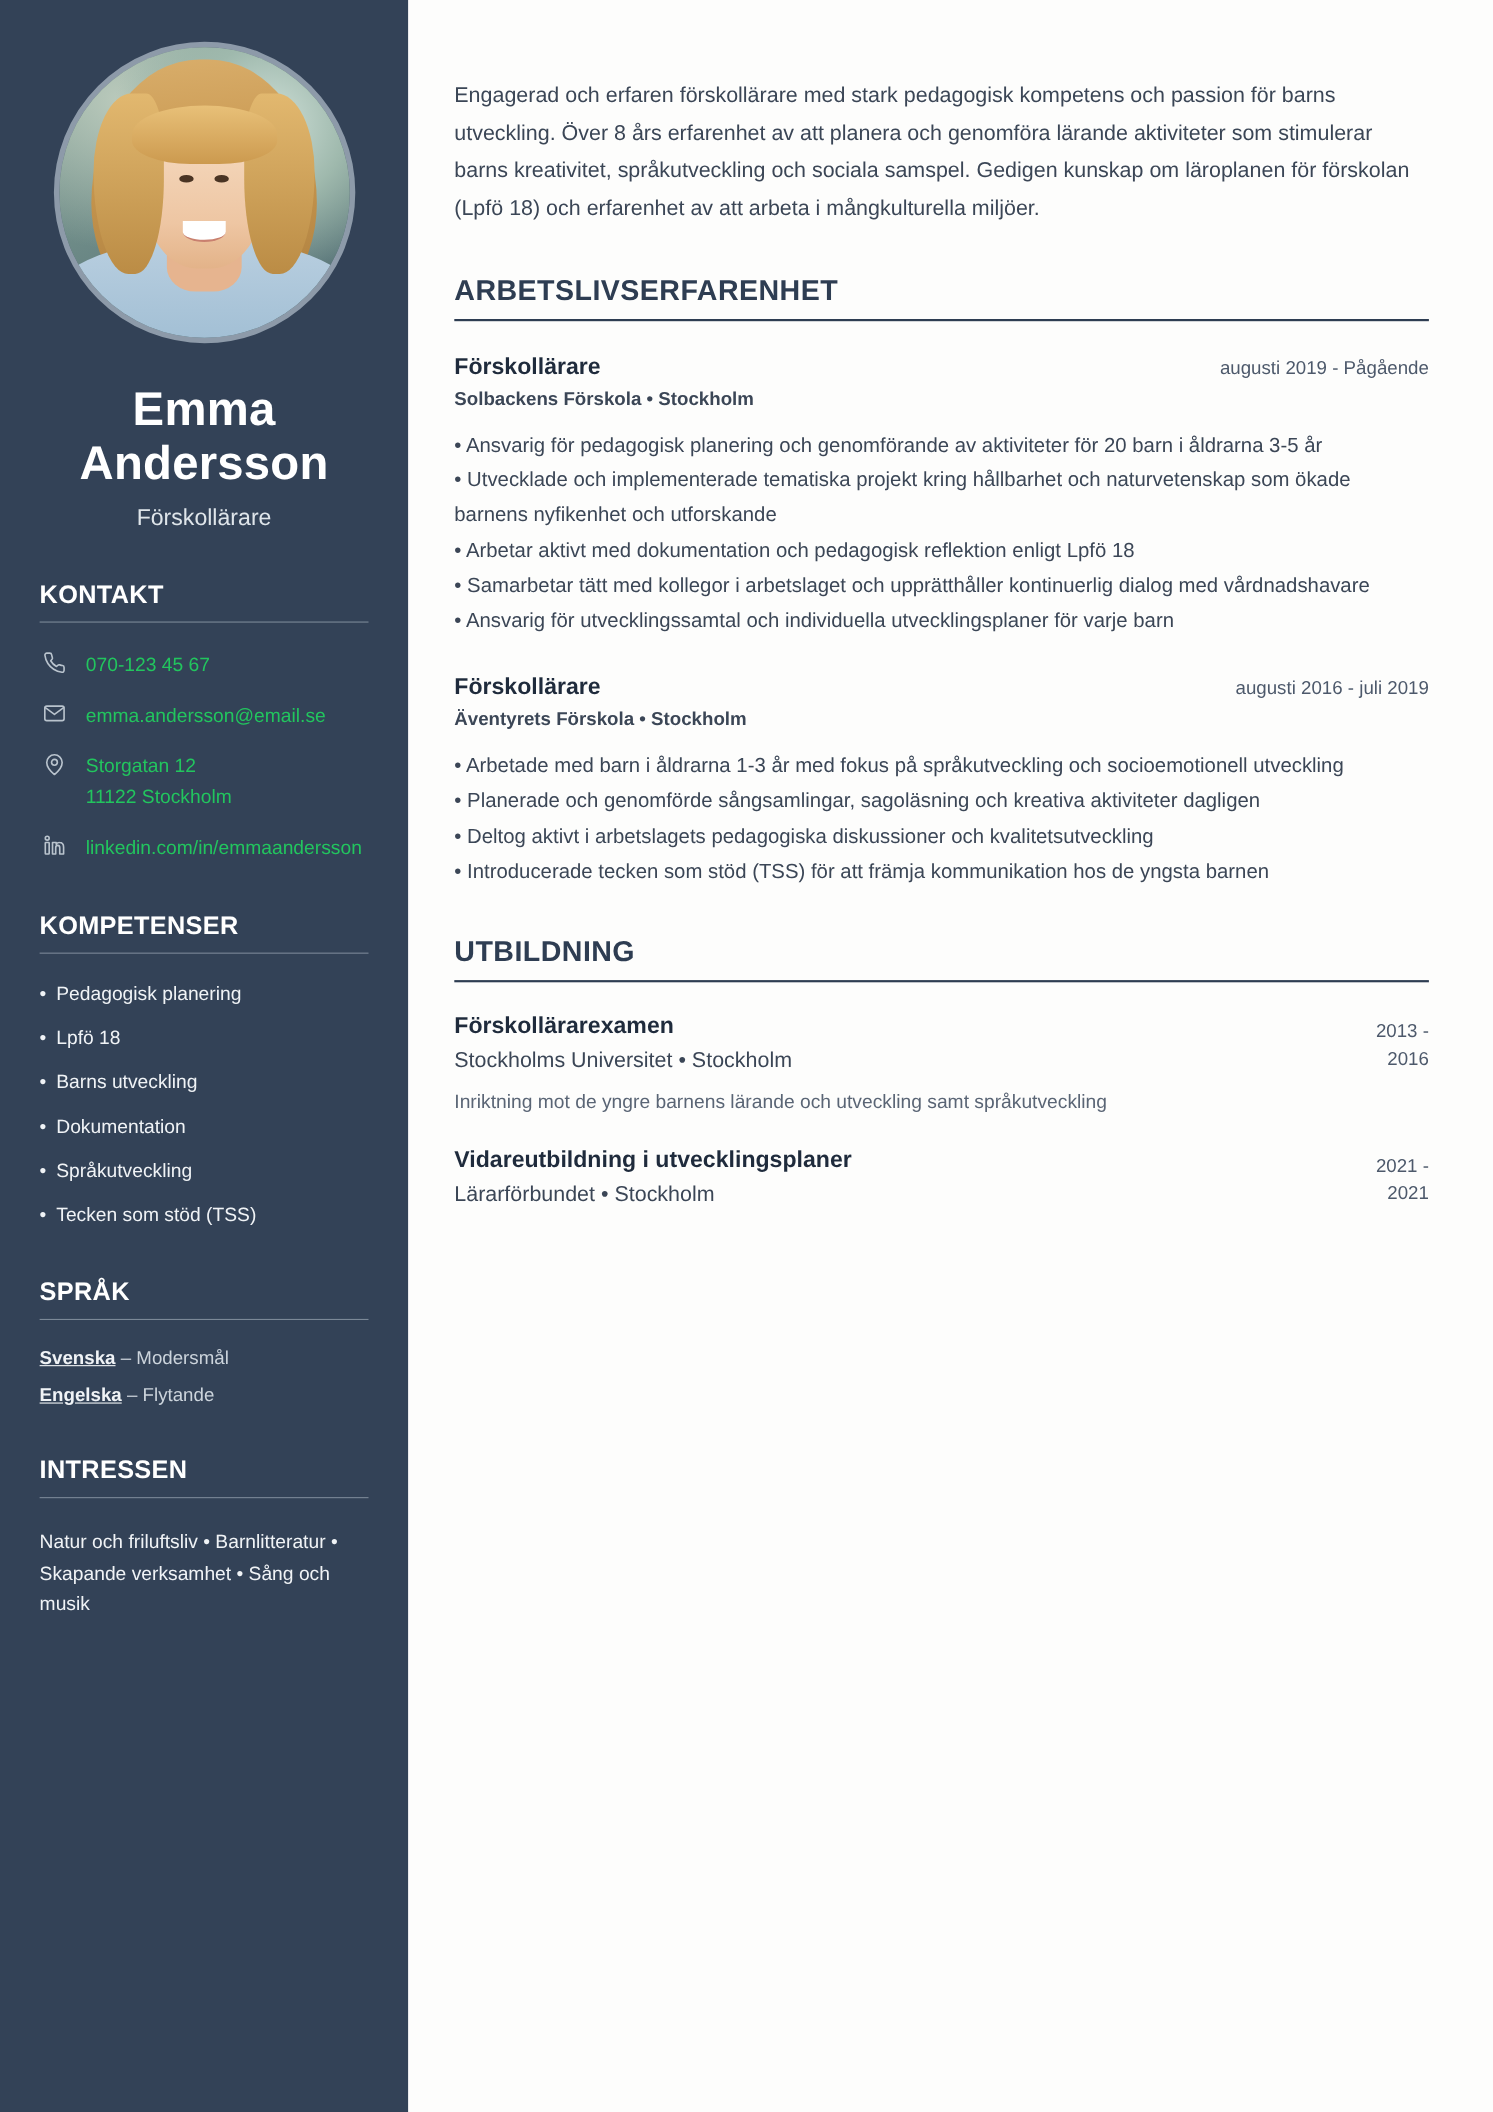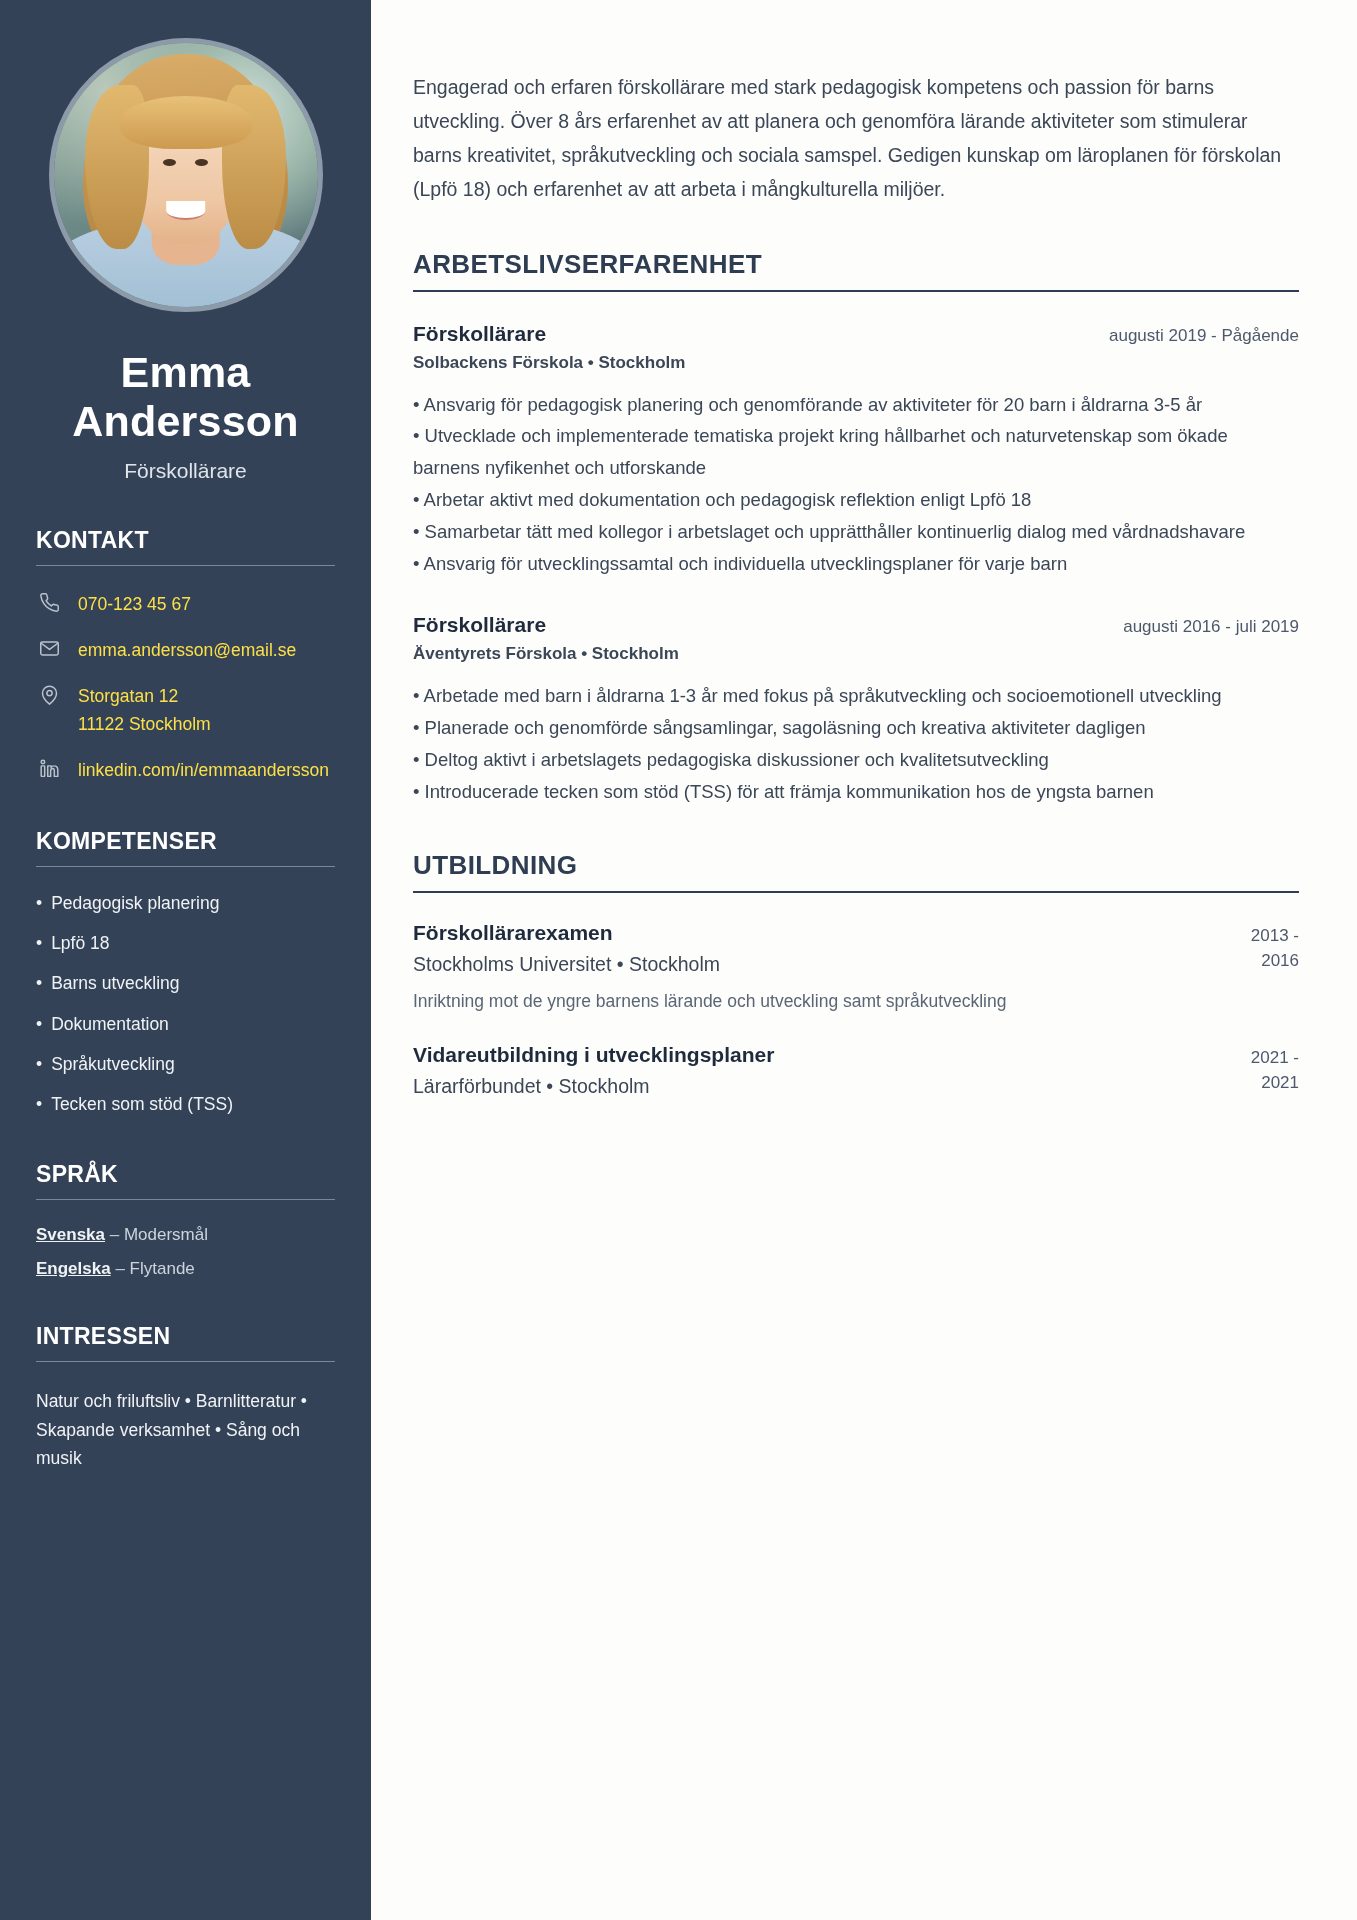--- a/index.html
+++ b/index.html
@@ -162,21 +162,21 @@
     width: 26px; min-width: 26px;
     margin-right: 16px;
     padding-top: 2px;
     display: flex;
     justify-content: center;
     color: #b9c3cd;
   }
   .contact-row .tx {
     font-size: 17.5px;
     line-height: 1.6;
-    color: #fde047;
+    color: #22c55e;
     word-break: break-word;
   }
 
   .skill-list { margin-top: 23px; }
   .skill-item {
     font-size: 17.5px;
     color: #f0f3f6;
     line-height: 1.5;
     margin-bottom: 14px;
     display: flex;
@@ -257,21 +257,21 @@
     line-height: 1.72;
     color: #3b4656;
   }
 
   .sec-space { margin-top: 42px; }
 
   .edu-block { margin-top: 28px; }
   .edu-head {
     display: flex;
     justify-content: space-between;
-    align-items: center;
+    align-items: flex-end;
     gap: 36px;
   }
   .edu-left { flex: 1; padding-right: 22px; }
   .edu-deg {
     font-size: 21px;
     font-weight: bold;
     color: #1f2b3c;
   }
   .edu-org {
     margin-top: 8px;

